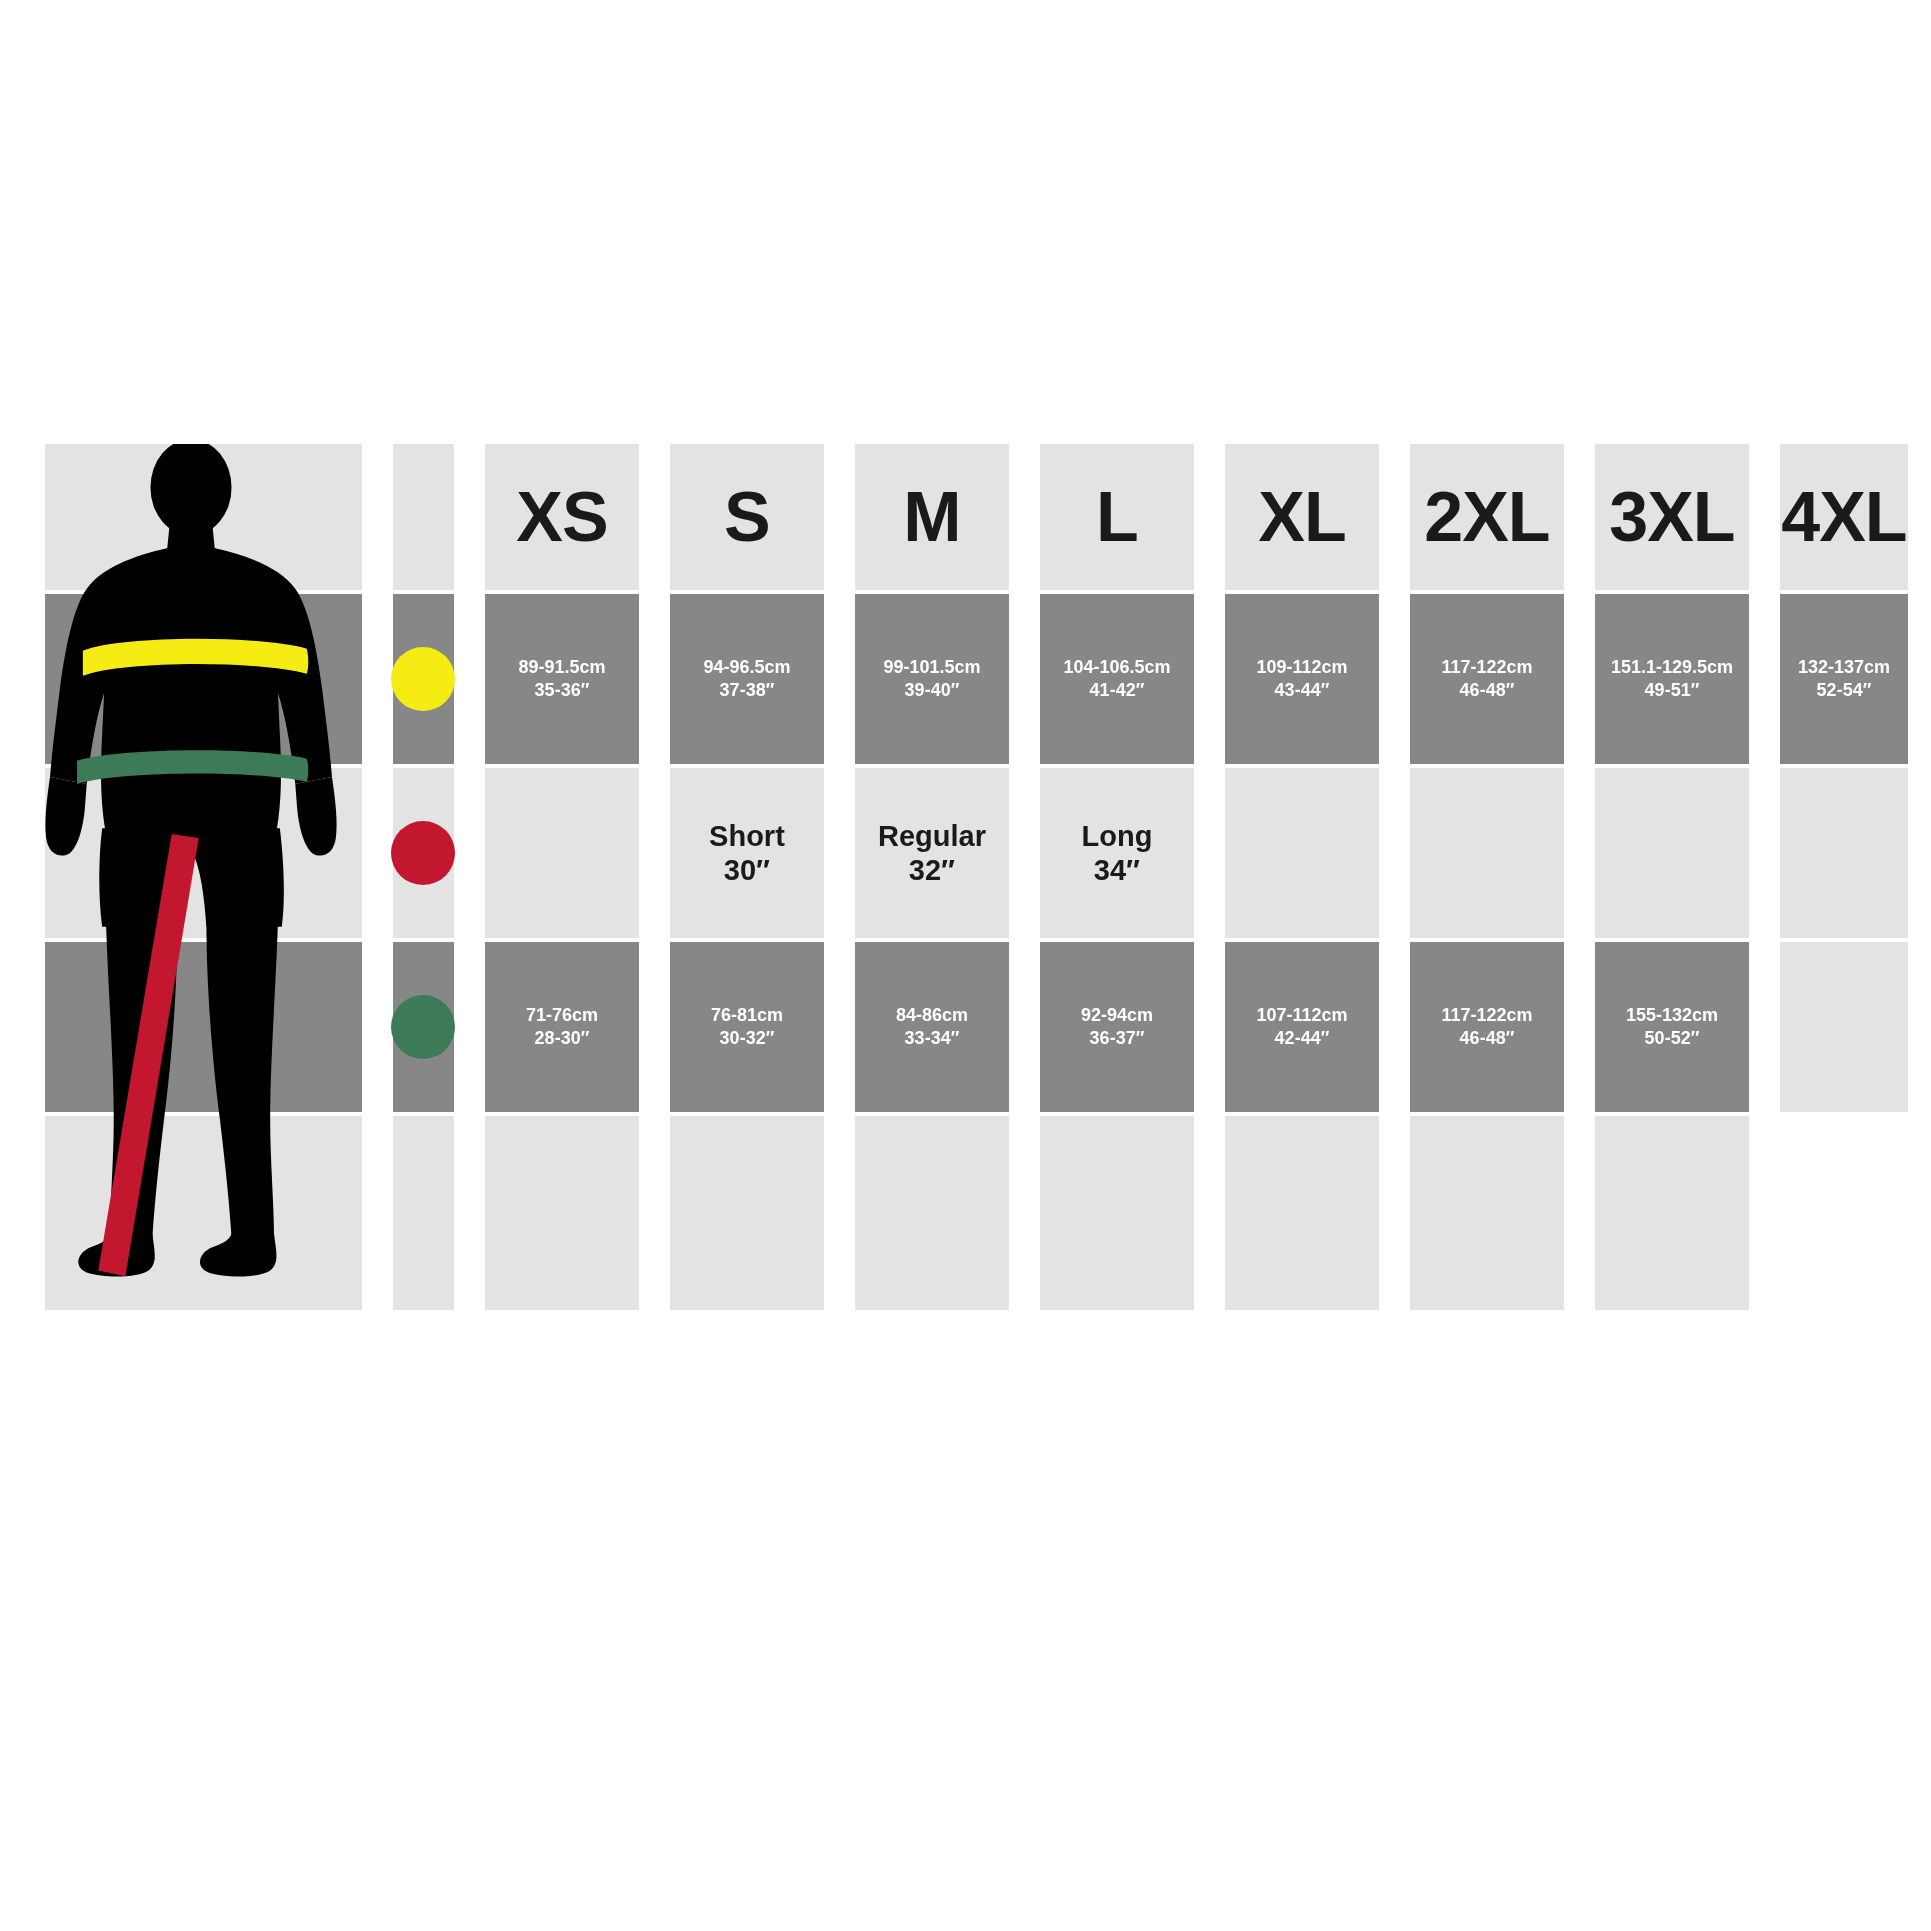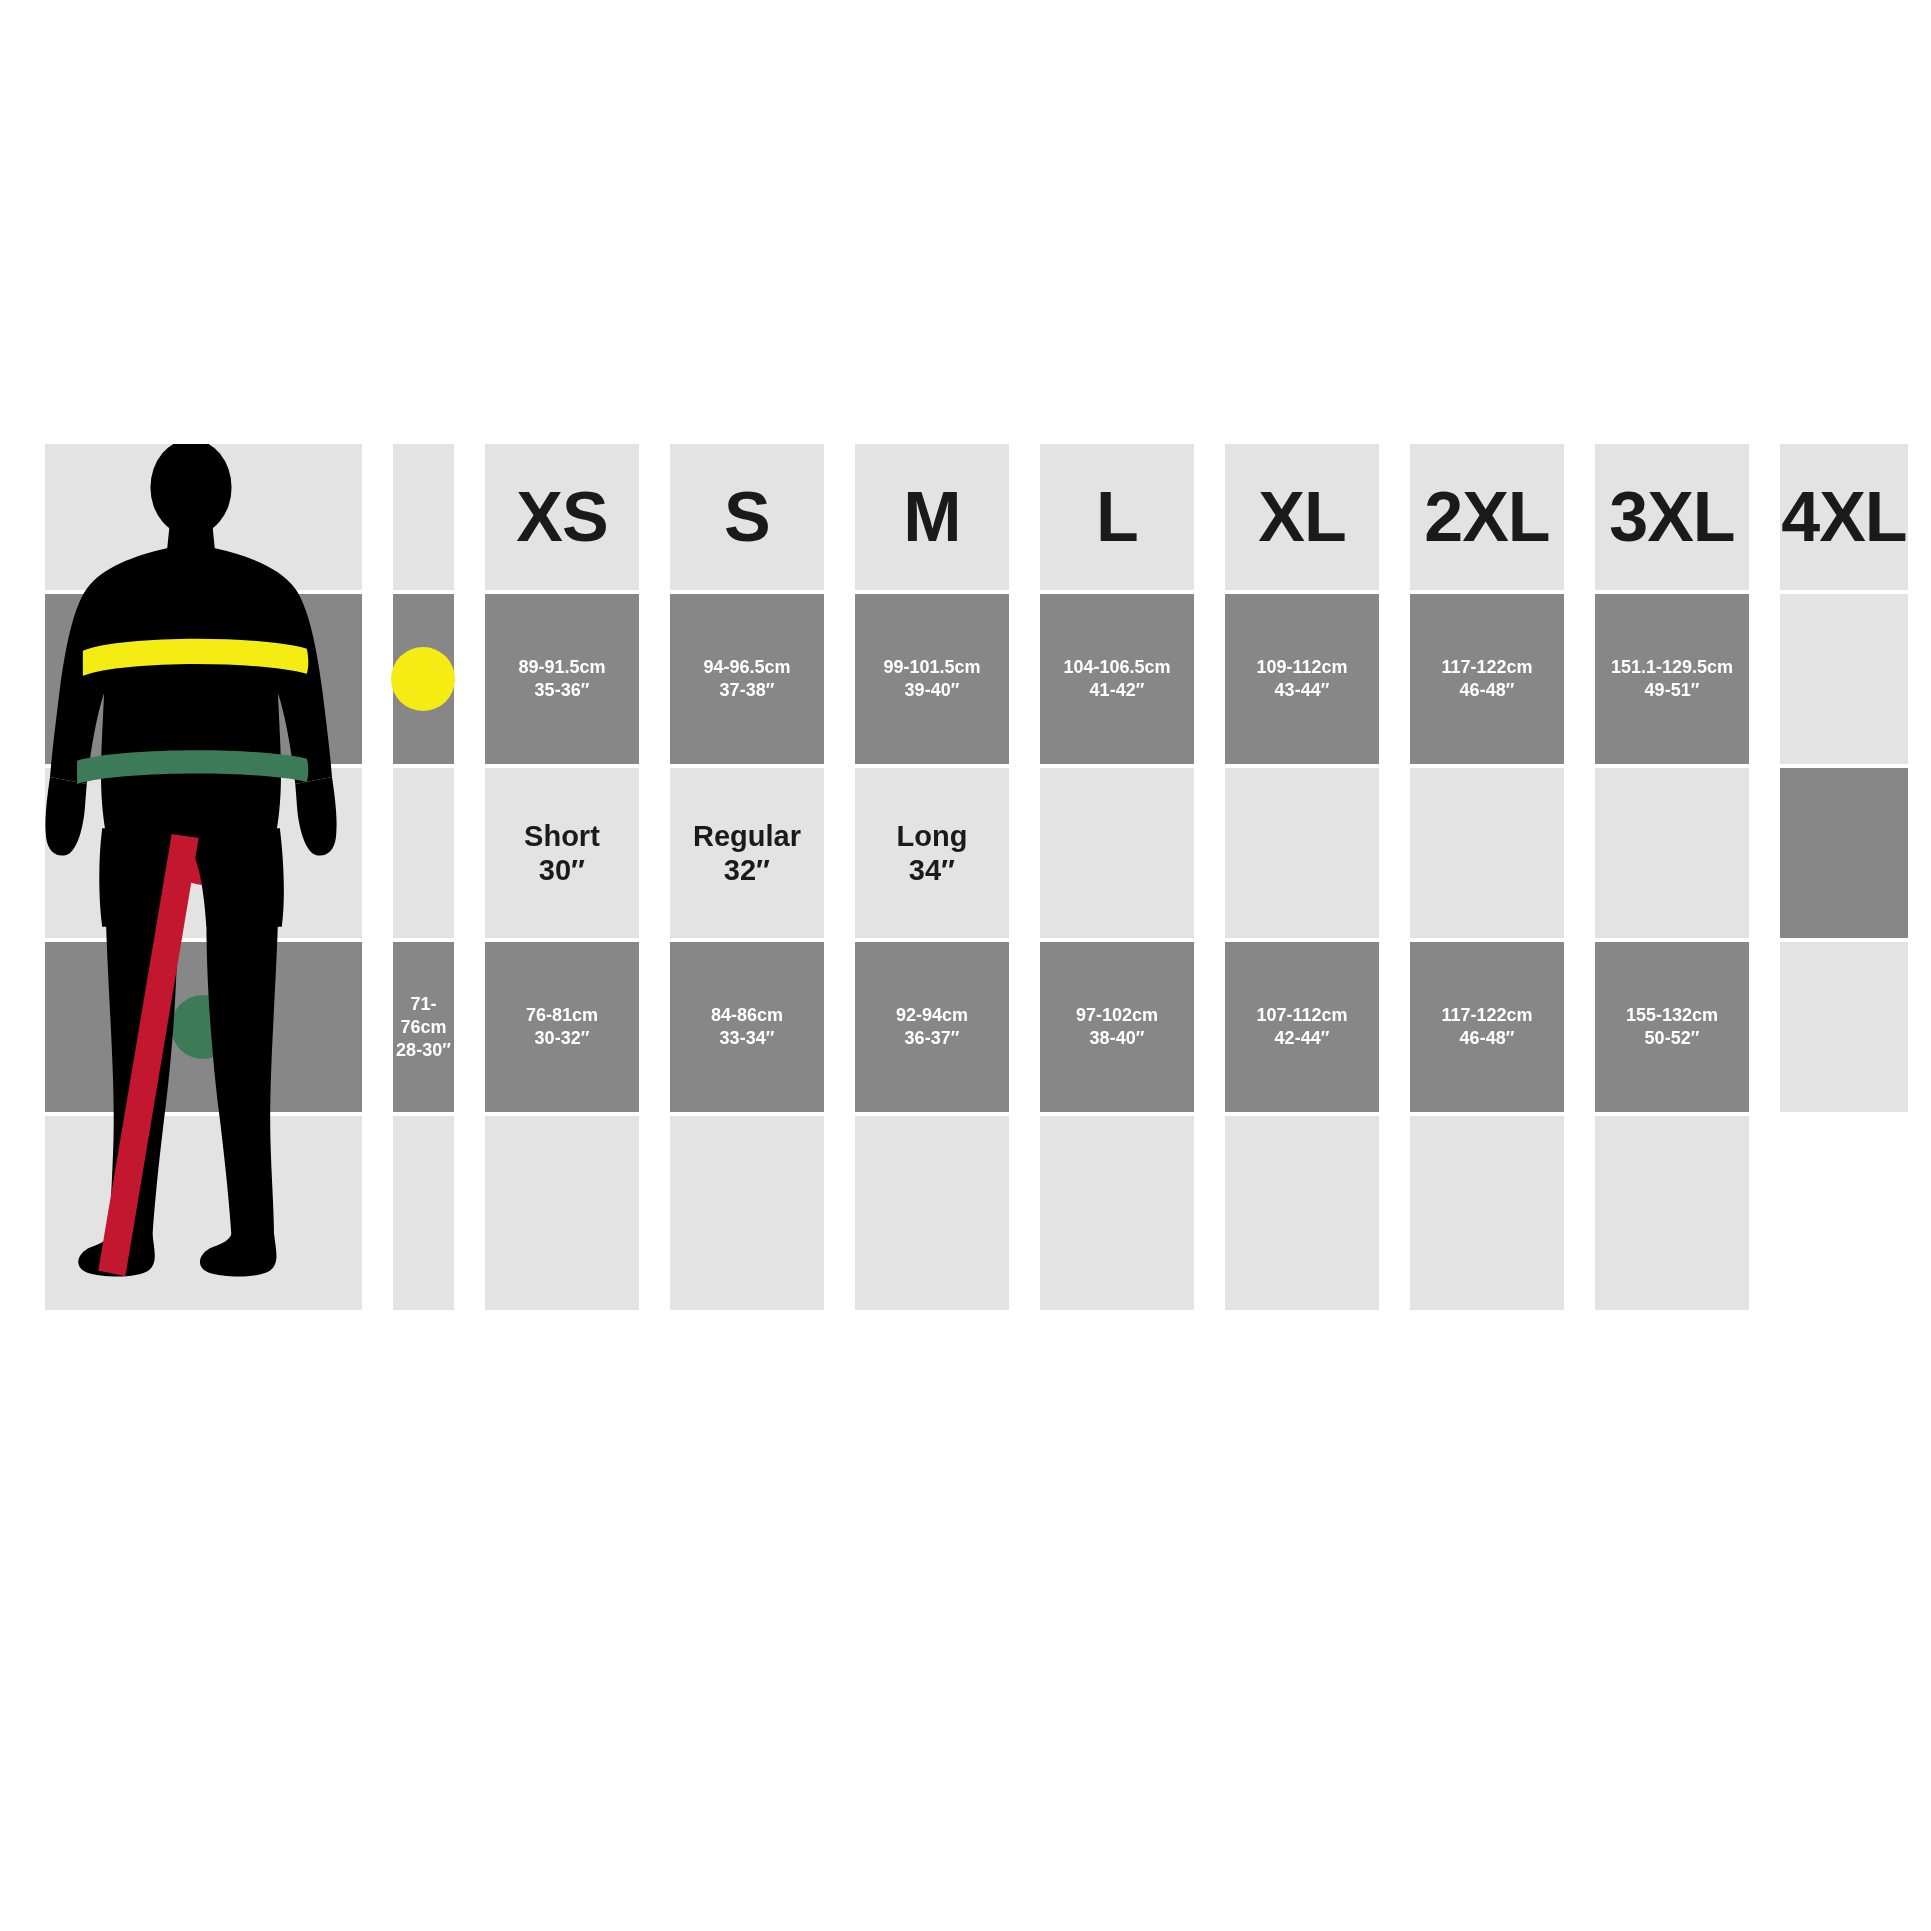--- a/index.html
+++ b/index.html
@@ -155,20 +155,24 @@
         <span class="meas">43-44″</span>
       </div>
       <div class="cell dark">
         <span class="meas">117-122cm</span>
         <span class="meas">46-48″</span>
       </div>
       <div class="cell dark">
         <span class="meas">151.1-129.5cm</span>
         <span class="meas">49-51″</span>
       </div>
+      <div class="cell dark">
+        <span class="meas">132-137cm</span>
+        <span class="meas">52-54″</span>
+      </div>
 
       <div class="cell light"></div>
       <div class="cell light">
         <span class="dot dot-red"></span>
       </div>
       <div class="cell light">
         <span class="leg-label"></span>
         <span class="leg-label"></span>
       </div>
       <div class="cell light">
@@ -208,24 +212,20 @@
         <span class="meas">76-81cm</span>
         <span class="meas">30-32″</span>
       </div>
       <div class="cell dark">
         <span class="meas">84-86cm</span>
         <span class="meas">33-34″</span>
       </div>
       <div class="cell dark">
         <span class="meas">92-94cm</span>
         <span class="meas">36-37″</span>
-      </div>
-      <div class="cell dark">
-        <span class="meas">97-102cm</span>
-        <span class="meas">38-40″</span>
       </div>
       <div class="cell dark">
         <span class="meas">107-112cm</span>
         <span class="meas">42-44″</span>
       </div>
       <div class="cell dark">
         <span class="meas">117-122cm</span>
         <span class="meas">46-48″</span>
       </div>
       <div class="cell dark">

